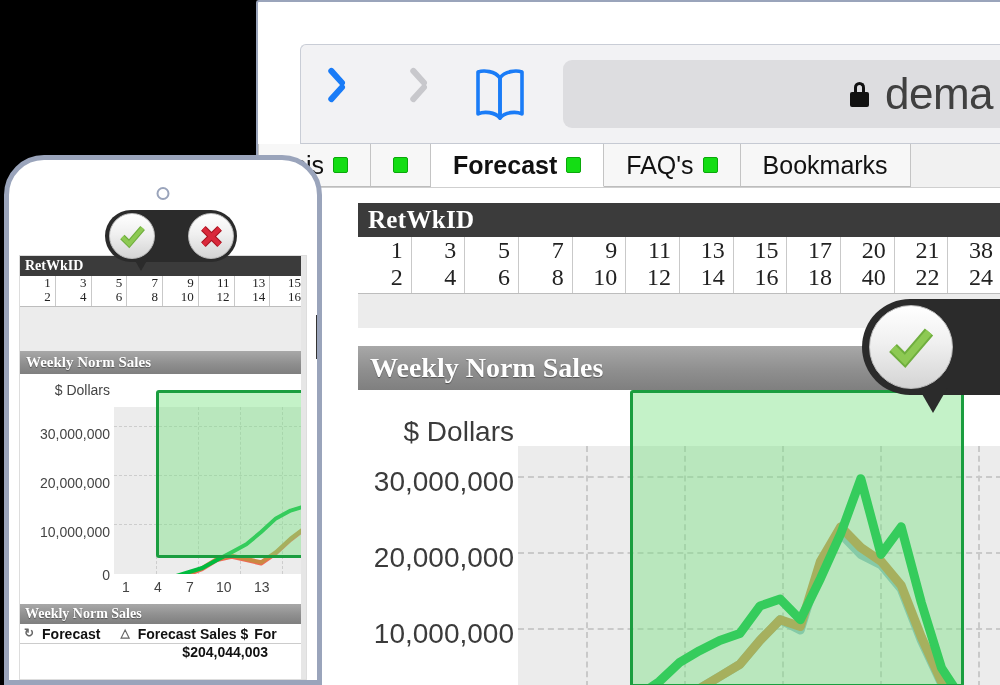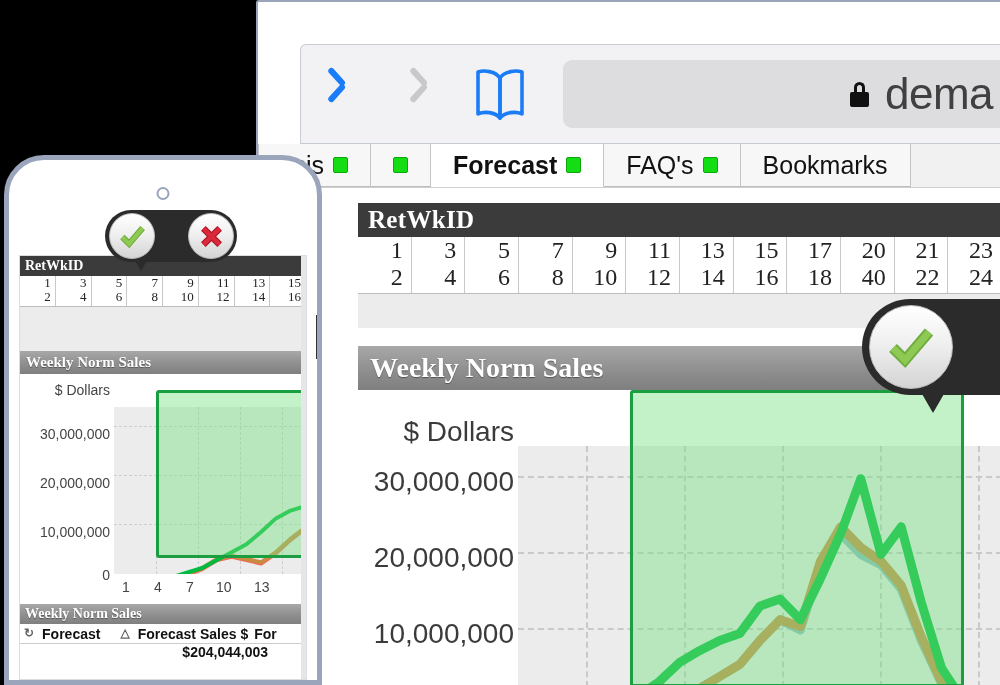--- a/index.html
+++ b/index.html
@@ -290,21 +290,21 @@
             </div>
             <div class="retwk-cell">
               <div>20</div>
               <div>40</div>
             </div>
             <div class="retwk-cell">
               <div>21</div>
               <div>22</div>
             </div>
             <div class="retwk-cell">
-              <div>23</div>
+              <div>38</div>
               <div>24</div>
             </div>
           </div>
         <div class="retwk-spacer"></div>
       </div>
 
       <div class="section-title">Weekly Norm Sales</div>
 
       <div class="chartarea">
         <div class="axis-col">

